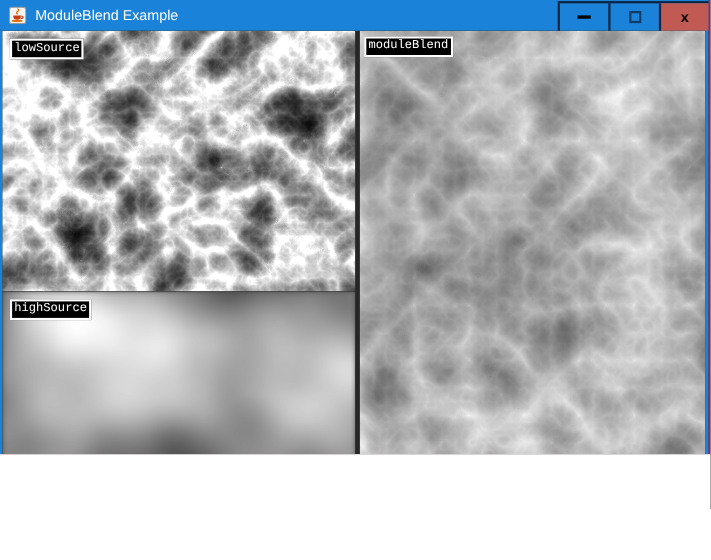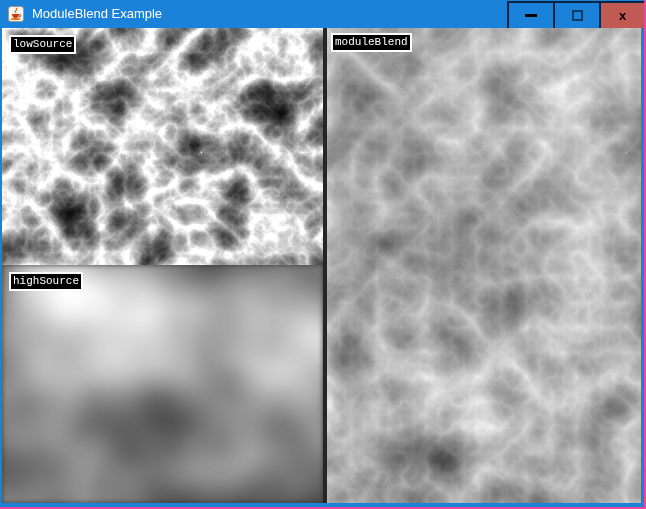--- a/index.html
+++ b/index.html
@@ -1,18 +1,18 @@
 <!DOCTYPE html>
 <html><head>
 <meta charset="utf-8">
 <style>
   html,body { margin:0; padding:0; }
   .screen {
-    position:relative; width:646px; height:509px;
-    background:#ec4899; overflow:hidden;
+    position:relative; width:646px; height:413px;
+    background:#be185d; overflow:hidden;
     font-family:"Liberation Sans", sans-serif;
   }
   .window { position:absolute; left:0; top:0; width:644px; height:507px; background:#262626; }
 
   
   .titlebar {
     position:absolute; left:0; top:0; width:644px; height:28px;
     background:#1a82d8;
   }
   .app-icon { position:absolute; left:8px; top:6px; width:16px; height:16px; }

